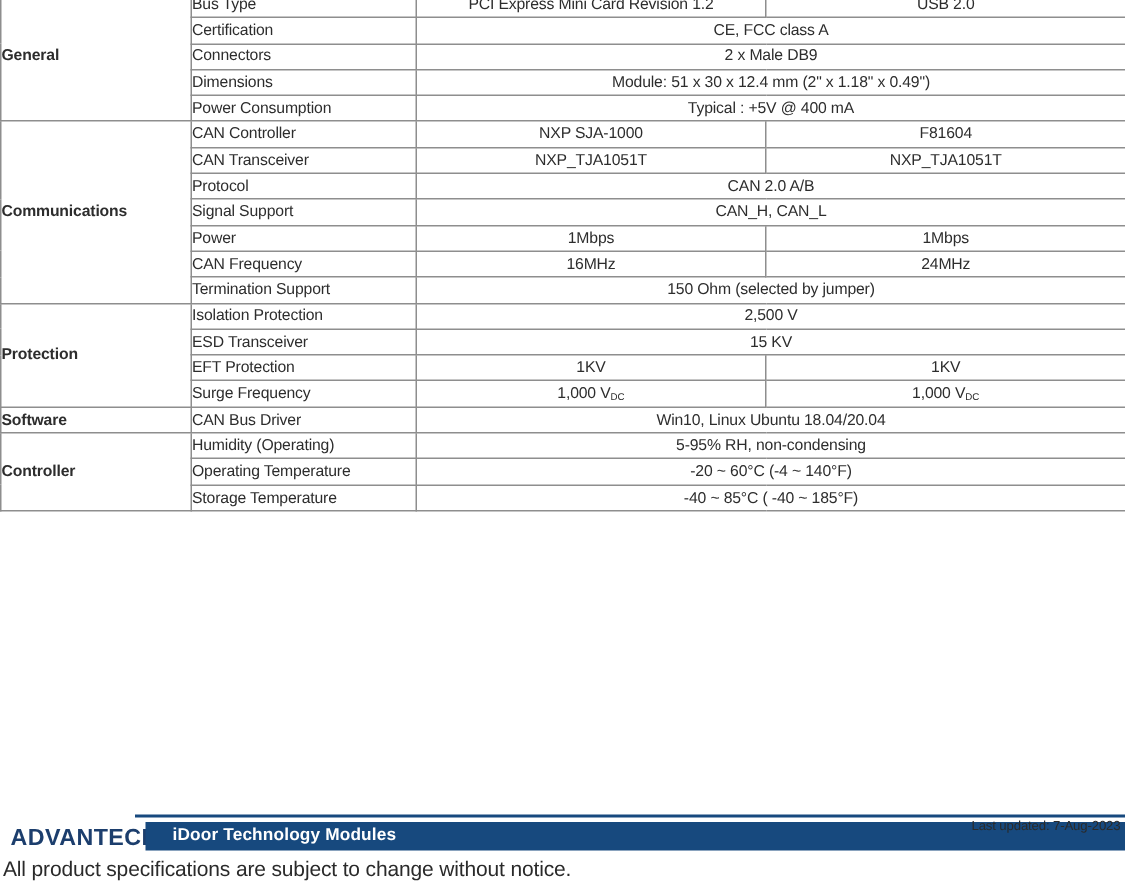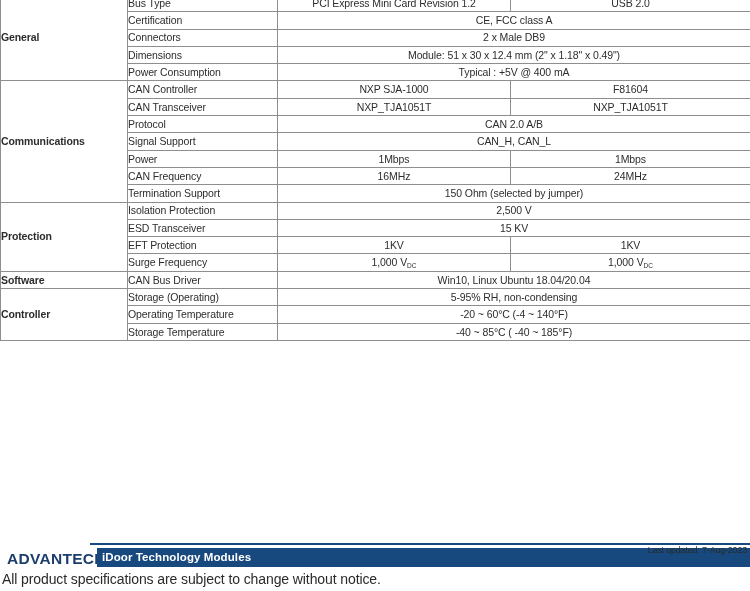--- a/index.html
+++ b/index.html
@@ -52,21 +52,21 @@
     font-size: 15.5px; font-weight: 800;
     letter-spacing: 0.3px; line-height: 16px;
   }
   .footer-bar {
     position: absolute; left: 97px; top: 548px;
     width: 653px; height: 19px;
     box-sizing: border-box;
     color: #ffffff;
     font-size: 11.5px; font-weight: bold;
     line-height: 19px;
-    padding-left: 5px;
+    padding-left: 18px;
     letter-spacing: 0.1px;
   }
   .footer-disclaimer {
     position: absolute; left: 2px; top: 571px;
     font-size: 14px; color: #2a2a2a; letter-spacing: -0.1px;
   }
   .footer-updated {
     position: absolute; right: 3px; top: 545px;
     font-size: 8.8px; color: #2a2a2a; letter-spacing: -0.1px;
   }
@@ -157,21 +157,21 @@
           <td class="val">1,000 V<sub>DC</sub></td>
           <td class="val">1,000 V<sub>DC</sub></td>
         </tr>
         <tr>
           <td class="cat" rowspan="1">Software</td>
           <td class="prop">CAN Bus Driver</td>
           <td colspan="2" class="val">Win10, Linux Ubuntu 18.04/20.04</td>
         </tr>
         <tr>
           <td class="cat" rowspan="3">Controller</td>
-          <td class="prop">Storage (Operating)</td>
+          <td class="prop">Humidity (Operating)</td>
           <td colspan="2" class="val">5-95% RH, non-condensing</td>
         </tr>
         <tr>
           <td class="prop">Operating Temperature</td>
           <td colspan="2" class="val">-20 ~ 60°C (-4 ~ 140°F)</td>
         </tr>
         <tr>
           <td class="prop">Storage Temperature</td>
           <td colspan="2" class="val">-40 ~ 85°C ( -40 ~ 185°F)</td>
         </tr>

